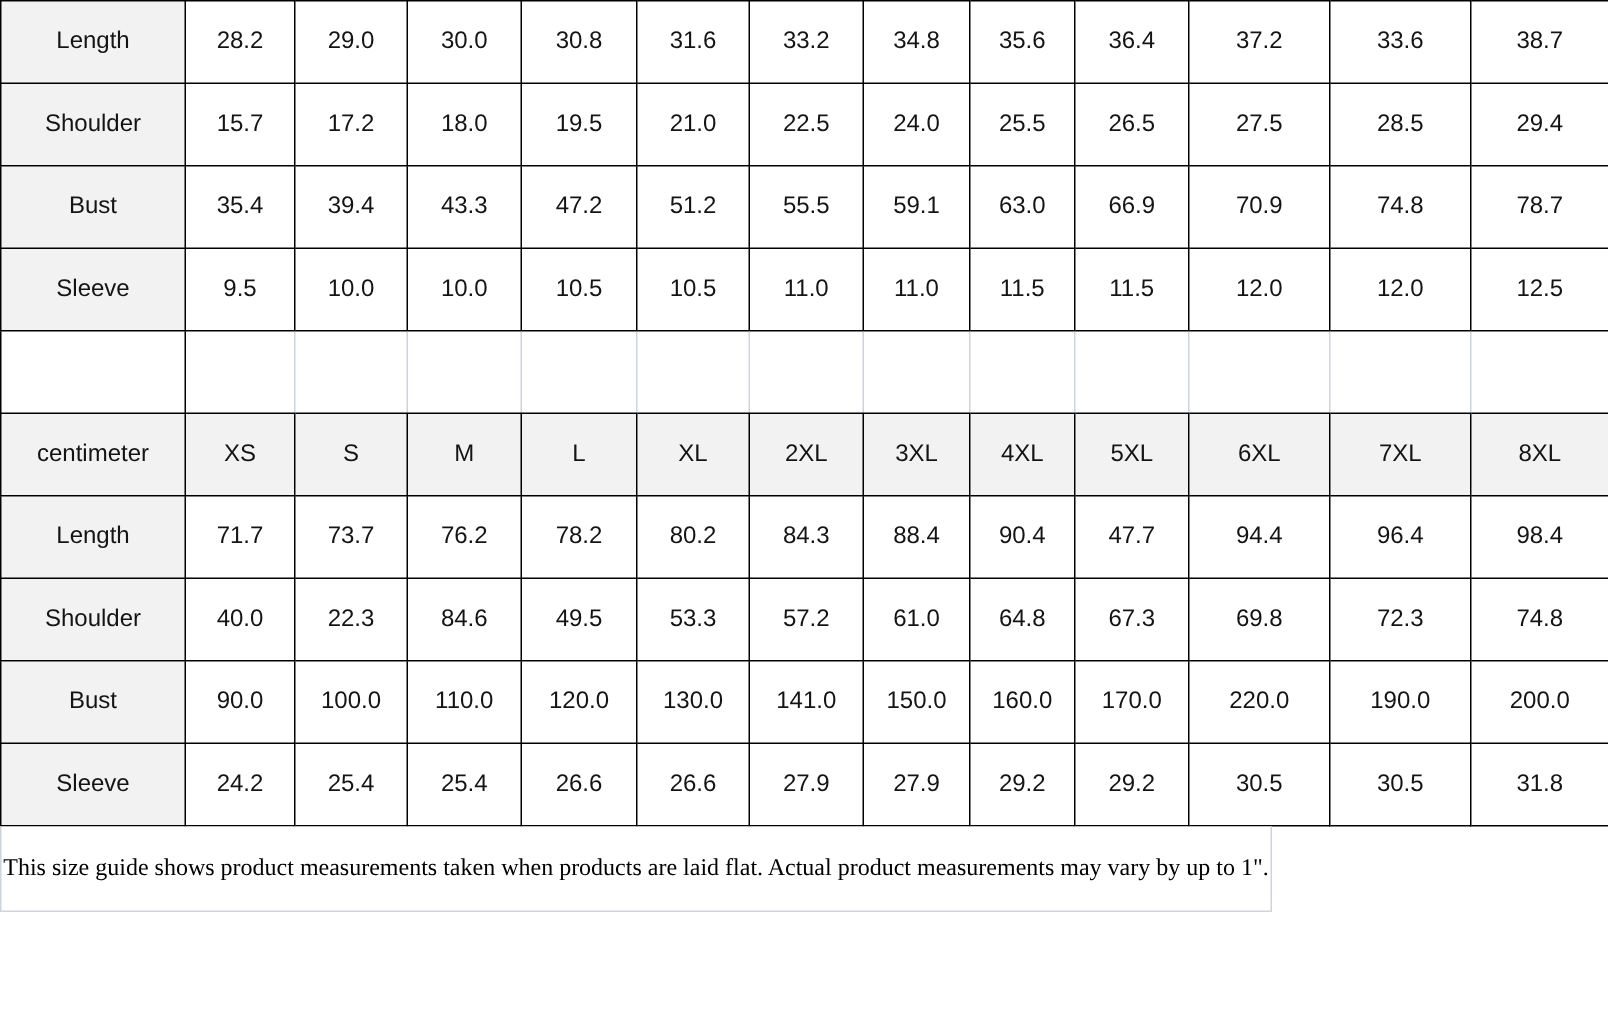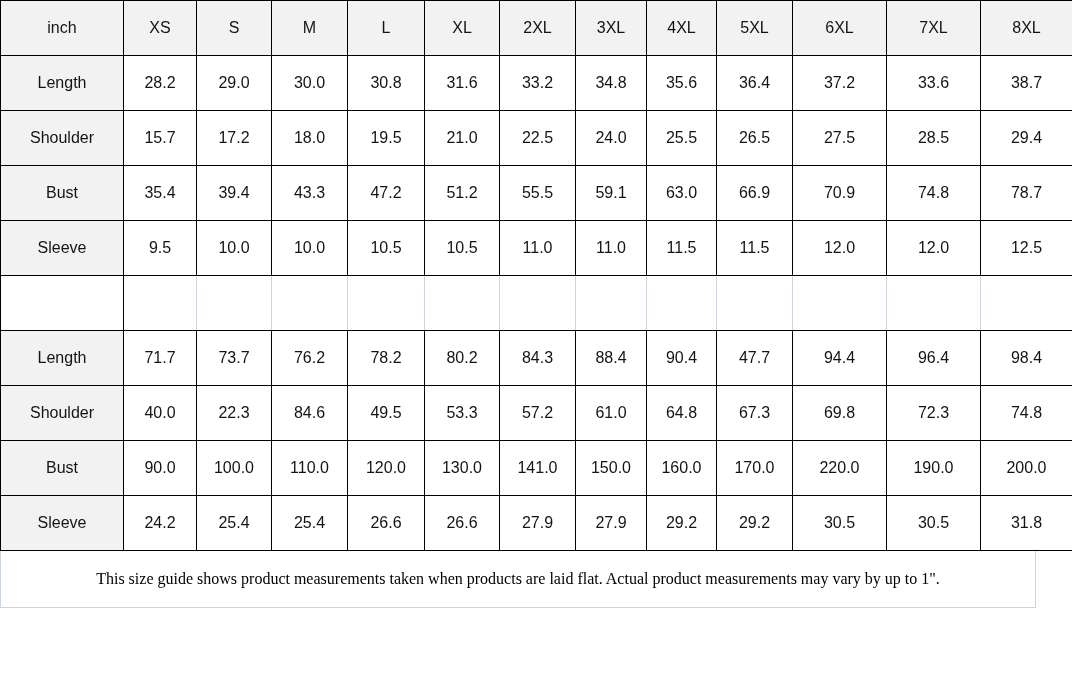--- a/index.html
+++ b/index.html
@@ -35,21 +35,21 @@
     border-top:1px solid var(--grid-dark);
     border-bottom:1px solid var(--grid-dark);
     border-left:1px solid var(--grid-light);
     border-right:1px solid var(--grid-light);
   }
   tr.spacer-row td.spacer-first{
     border-left:1px solid var(--grid-dark);
     border-right:1px solid var(--grid-dark);
   }
   .footer-note{
-    width:1036px;height:57px;
+    width:848px;height:57px;
     border-left:1px solid var(--grid-light);
     border-right:1px solid var(--grid-light);
     border-bottom:1px solid var(--grid-light);
     display:flex;align-items:center;justify-content:center;
     font-family:"Liberation Serif","DejaVu Serif",serif;
     font-size:16px;color:#000000;background:#ffffff;
   }
 </style>
 </head>
 <body>
@@ -65,35 +65,20 @@
       <col style="width:76px">
       <col style="width:71px">
     <col style="width:70px">
       <col style="width:76px">
       <col style="width:94px">
       <col style="width:94px">
     <col style="width:92px">
   </colgroup>
 
   <tbody>
-      <tr>
-    <td class="hdr">inch</td>
-    <td class="hdr">XS</td>
-    <td class="hdr">S</td>
-    <td class="hdr">M</td>
-    <td class="hdr">L</td>
-    <td class="hdr">XL</td>
-    <td class="hdr">2XL</td>
-    <td class="hdr">3XL</td>
-    <td class="hdr">4XL</td>
-    <td class="hdr">5XL</td>
-    <td class="hdr">6XL</td>
-    <td class="hdr">7XL</td>
-    <td class="hdr">8XL</td>
-  </tr>
 
   <tr>
     <td class="hdr">Length</td>
     <td>28.2</td>
     <td>29.0</td>
     <td>30.0</td>
     <td>30.8</td>
     <td>31.6</td>
     <td>33.2</td>
     <td>34.8</td>
@@ -161,20 +146,35 @@
     <td></td>
     <td></td>
     <td></td>
     <td></td>
     <td></td>
     <td></td>
     <td></td>
     <td></td>
   </tr>
 
+  <tr>
+    <td class="hdr">centimeter</td>
+    <td class="hdr">XS</td>
+    <td class="hdr">S</td>
+    <td class="hdr">M</td>
+    <td class="hdr">L</td>
+    <td class="hdr">XL</td>
+    <td class="hdr">2XL</td>
+    <td class="hdr">3XL</td>
+    <td class="hdr">4XL</td>
+    <td class="hdr">5XL</td>
+    <td class="hdr">6XL</td>
+    <td class="hdr">7XL</td>
+    <td class="hdr">8XL</td>
+  </tr>
 
   <tr>
     <td class="hdr">Length</td>
     <td>71.7</td>
     <td>73.7</td>
     <td>76.2</td>
     <td>78.2</td>
     <td>80.2</td>
     <td>84.3</td>
     <td>88.4</td>

